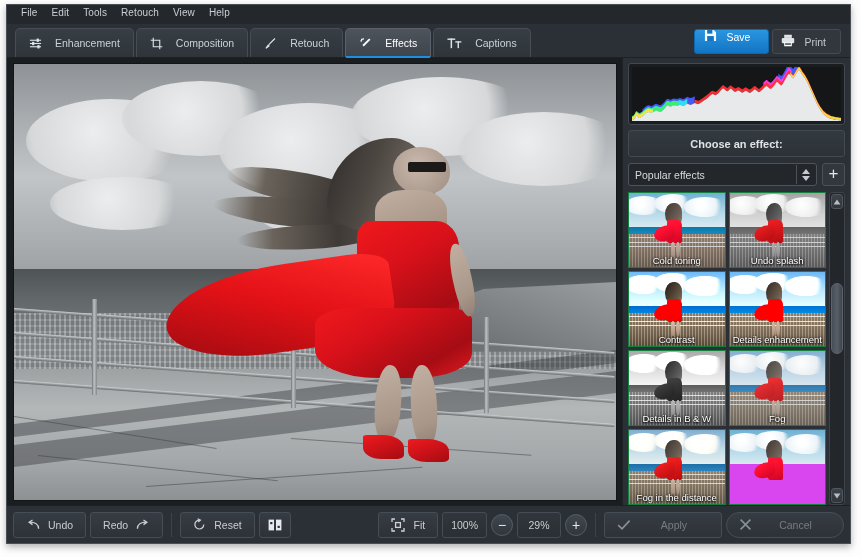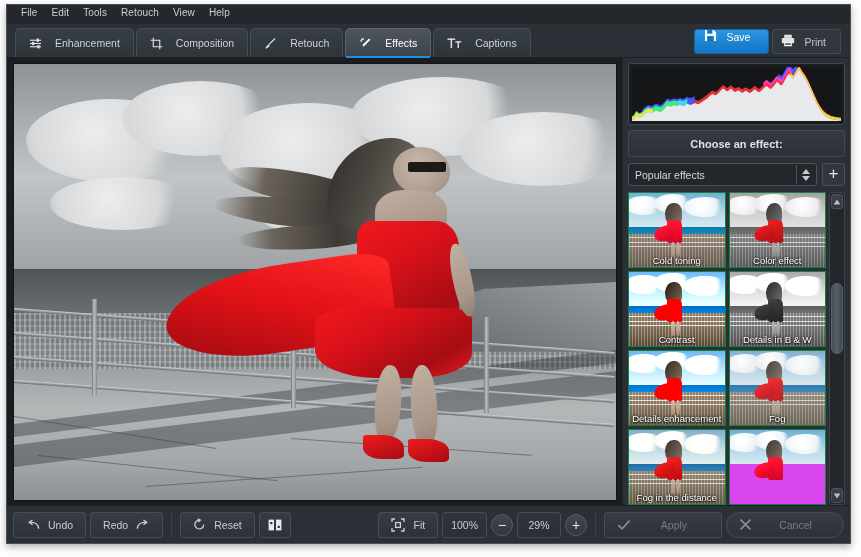--- a/index.html
+++ b/index.html
@@ -597,21 +597,21 @@
                 <div class="m-land-tex"></div>
                 <div class="m-rail" style="top: 60%; filter: grayscale(1);"></div>
                 <div class="m-rail" style="top: 66%; filter: grayscale(1);"></div>
                 <div class="m-rail" style="top: 72%; filter: grayscale(1);"></div>
                 <div class="m-hair" style="left: 38%; top: 14%; width: 17%; height: 30%; filter: grayscale(1);"></div>
                 <div class="m-dress" style="left: 40%; top: 36%; width: 16%; height: 32%; border-radius: 16% 26% 10% 14%; filter: none;"></div>
                 <div class="m-dress" style="left: 26%; top: 44%; width: 22%; height: 20%; border-radius: 60% 20% 40% 46%; transform: rotate(-10deg); filter: none;"></div>
                 <div class="m-leg" style="left: 44%; top: 66%; width: 4%; height: 20%; border-radius: 46%; filter: grayscale(1);"></div>
                 <div class="m-leg" style="left: 49%; top: 66%; width: 4%; height: 21%; border-radius: 46%; filter: grayscale(1);"></div>
               </div>
-              <div class="eff-label">Color effect</div>
+              <div class="eff-label">Undo splash</div>
             </div>
             <div class="eff">
               <div class="mini" style="filter: contrast(1.35) saturate(1.2);">
                 <div class="m-sky"></div>
                 <div class="m-cloud" style="left:-4%;top:4%;width:40%;height:26%"></div>
                 <div class="m-cloud" style="left:26%;top:1%;width:40%;height:26%"></div>
                 <div class="m-cloud" style="left:58%;top:6%;width:44%;height:26%"></div>
                 <div class="m-sea"></div>
                 <div class="m-land"></div>
                 <div class="m-land-tex"></div>
@@ -620,58 +620,58 @@
                 <div class="m-rail" style="top:72%"></div>
                 <div class="m-hair" style="left:38%;top:14%;width:17%;height:30%"></div>
                 <div class="m-dress" style="left:40%;top:36%;width:16%;height:32%;border-radius:16% 26% 10% 14%"></div>
                 <div class="m-dress" style="left:26%;top:44%;width:22%;height:20%;border-radius:60% 20% 40% 46%;transform:rotate(-10deg)"></div>
                 <div class="m-leg" style="left:44%;top:66%;width:4%;height:20%;border-radius:46%"></div>
                 <div class="m-leg" style="left:49%;top:66%;width:4%;height:21%;border-radius:46%"></div>
               </div>
               <div class="eff-label">Contrast</div>
             </div>
             <div class="eff">
+              <div class="mini" style="filter: contrast(1.18) saturate(1.3) brightness(1.03);">
+                <div class="m-sky"></div>
+                <div class="m-cloud" style="left:-4%;top:4%;width:40%;height:26%"></div>
+                <div class="m-cloud" style="left:26%;top:1%;width:40%;height:26%"></div>
+                <div class="m-cloud" style="left:58%;top:6%;width:44%;height:26%"></div>
+                <div class="m-sea"></div>
+                <div class="m-land"></div>
+                <div class="m-land-tex"></div>
+                <div class="m-rail" style="top:60%"></div>
+                <div class="m-rail" style="top:66%"></div>
+                <div class="m-rail" style="top:72%"></div>
+                <div class="m-hair" style="left:38%;top:14%;width:17%;height:30%"></div>
+                <div class="m-dress" style="left:40%;top:36%;width:16%;height:32%;border-radius:16% 26% 10% 14%"></div>
+                <div class="m-dress" style="left:26%;top:44%;width:22%;height:20%;border-radius:60% 20% 40% 46%;transform:rotate(-10deg)"></div>
+                <div class="m-leg" style="left:44%;top:66%;width:4%;height:20%;border-radius:46%"></div>
+                <div class="m-leg" style="left:49%;top:66%;width:4%;height:21%;border-radius:46%"></div>
+              </div>
+              <div class="eff-label">Details enhancement</div>
+            </div>
+            <div class="eff">
               <div class="mini" style="filter: grayscale(1) contrast(1.2);">
                 <div class="m-sky"></div>
                 <div class="m-cloud" style="left:-4%;top:4%;width:40%;height:26%"></div>
                 <div class="m-cloud" style="left:26%;top:1%;width:40%;height:26%"></div>
                 <div class="m-cloud" style="left:58%;top:6%;width:44%;height:26%"></div>
                 <div class="m-sea"></div>
                 <div class="m-land"></div>
                 <div class="m-land-tex"></div>
                 <div class="m-rail" style="top:60%"></div>
                 <div class="m-rail" style="top:66%"></div>
                 <div class="m-rail" style="top:72%"></div>
                 <div class="m-hair" style="left:38%;top:14%;width:17%;height:30%"></div>
                 <div class="m-dress" style="left:40%;top:36%;width:16%;height:32%;border-radius:16% 26% 10% 14%"></div>
                 <div class="m-dress" style="left:26%;top:44%;width:22%;height:20%;border-radius:60% 20% 40% 46%;transform:rotate(-10deg)"></div>
                 <div class="m-leg" style="left:44%;top:66%;width:4%;height:20%;border-radius:46%"></div>
                 <div class="m-leg" style="left:49%;top:66%;width:4%;height:21%;border-radius:46%"></div>
               </div>
               <div class="eff-label">Details in B &amp; W</div>
-            </div>
-            <div class="eff">
-              <div class="mini" style="filter: contrast(1.18) saturate(1.3) brightness(1.03);">
-                <div class="m-sky"></div>
-                <div class="m-cloud" style="left:-4%;top:4%;width:40%;height:26%"></div>
-                <div class="m-cloud" style="left:26%;top:1%;width:40%;height:26%"></div>
-                <div class="m-cloud" style="left:58%;top:6%;width:44%;height:26%"></div>
-                <div class="m-sea"></div>
-                <div class="m-land"></div>
-                <div class="m-land-tex"></div>
-                <div class="m-rail" style="top:60%"></div>
-                <div class="m-rail" style="top:66%"></div>
-                <div class="m-rail" style="top:72%"></div>
-                <div class="m-hair" style="left:38%;top:14%;width:17%;height:30%"></div>
-                <div class="m-dress" style="left:40%;top:36%;width:16%;height:32%;border-radius:16% 26% 10% 14%"></div>
-                <div class="m-dress" style="left:26%;top:44%;width:22%;height:20%;border-radius:60% 20% 40% 46%;transform:rotate(-10deg)"></div>
-                <div class="m-leg" style="left:44%;top:66%;width:4%;height:20%;border-radius:46%"></div>
-                <div class="m-leg" style="left:49%;top:66%;width:4%;height:21%;border-radius:46%"></div>
-              </div>
-              <div class="eff-label">Details enhancement</div>
             </div>
             <div class="eff">
               <div class="mini" style="filter: contrast(0.86) brightness(1.07);">
                 <div class="m-sky"></div>
                 <div class="m-cloud" style="left:-4%;top:4%;width:40%;height:26%"></div>
                 <div class="m-cloud" style="left:26%;top:1%;width:40%;height:26%"></div>
                 <div class="m-cloud" style="left:58%;top:6%;width:44%;height:26%"></div>
                 <div class="m-sea"></div>
                 <div class="m-land"></div>
                 <div class="m-land-tex"></div>

